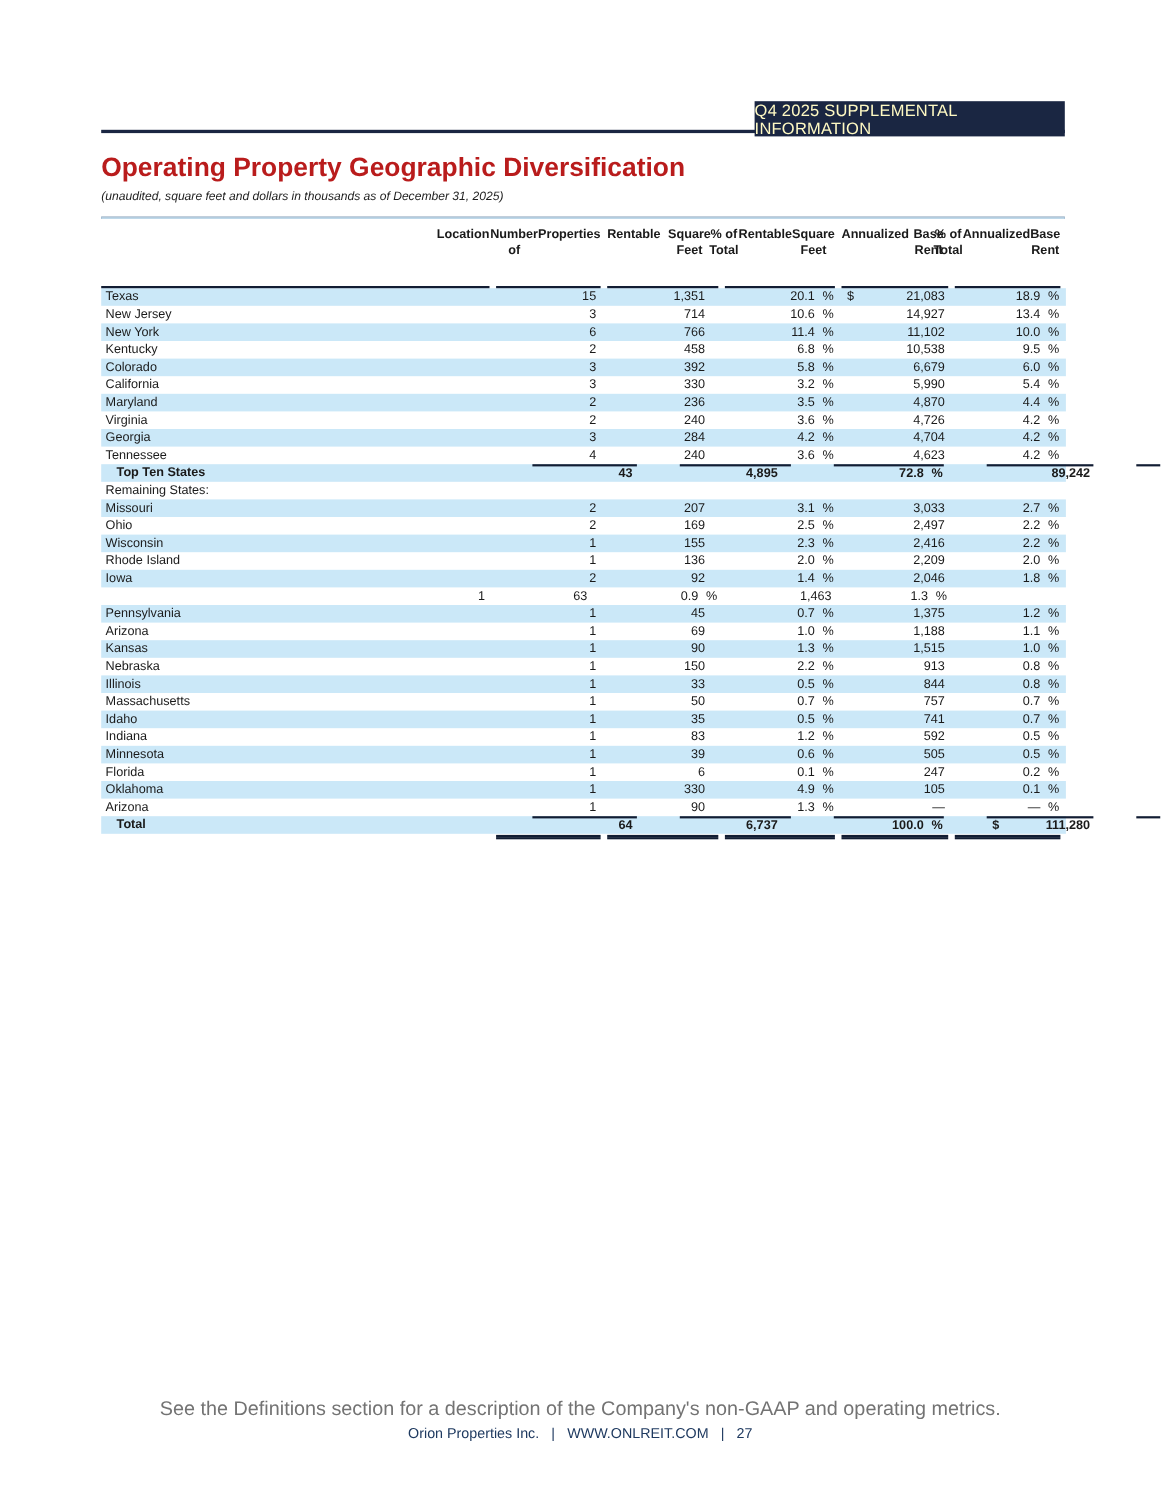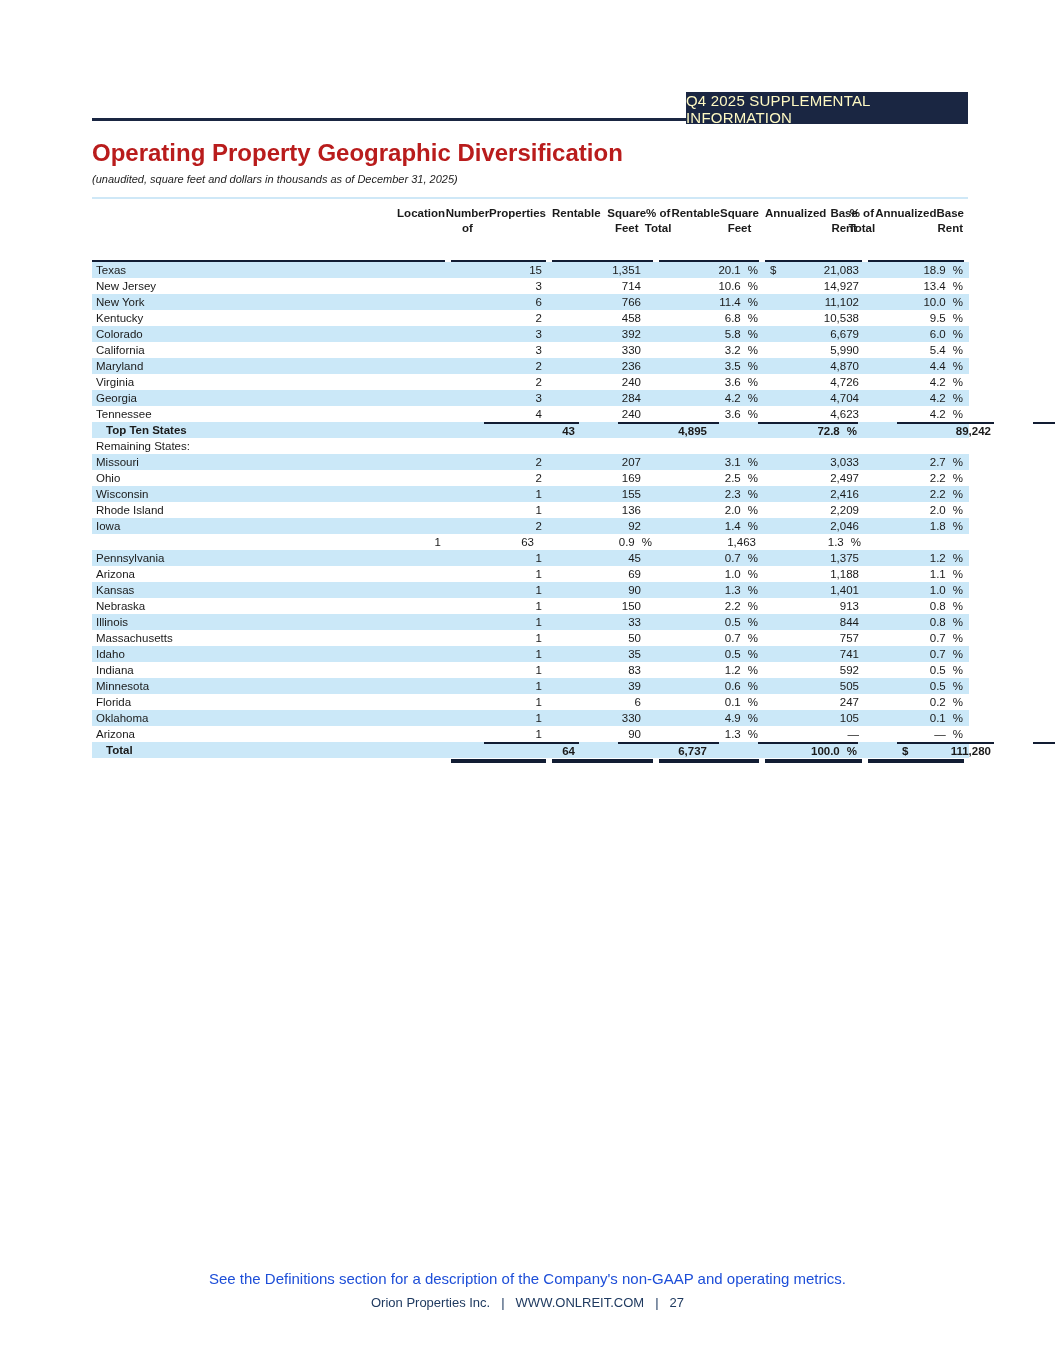--- a/index.html
+++ b/index.html
@@ -44,21 +44,21 @@
   .c-pct { display:flex; align-items:center; justify-content:flex-end; padding-right:1px; }
   .c-pct .sym { margin-left:7px; }
   .c-rent { display:flex; align-items:center; justify-content:space-between; padding-left:5px; padding-right:3px; }
   .c-rent .val { margin-left:auto; }
   .trow.ruletop .rt { border-top:2.5px solid #121d33; }
   .dblrow { height:9px; align-items:start; }
   .dbl { margin-top:1px; height:3px; border-top:2px solid #121d33; border-bottom:2px solid #121d33; }
   
   .footnote {
     position:absolute; left:0; top:1270px; width:100%; text-align:center;
-    font-size:15px; color:#1d4ed8;
+    font-size:18px; color:#737373;
   }
   .footline {
     position:absolute; left:0; top:1295px; width:100%; text-align:center;
     font-size:13px; color:#1f3a60;
   }
   .footline .sep { padding:0 11px; color:#1f3a60; }
 </style>
 </head>
 <body>
 
@@ -439,21 +439,21 @@
         <div class="grid trow shaded">
           <div class="c-loc">Kansas</div>
           <div class="c-num c-props rt">1</div>
           <div class="c-num c-sqft rt">90</div>
           <div class="c-pct rt">
             <span>1.3</span>
             <span class="sym">%</span>
           </div>
           <div class="c-rent rt">
             <span class="cur"></span>
-            <span class="val">1,401</span>
+            <span class="val">1,515</span>
           </div>
           <div class="c-pct rt">
             <span>1.0</span>
             <span class="sym">%</span>
           </div>
         </div>
         <div class="grid trow">
           <div class="c-loc">Nebraska</div>
           <div class="c-num c-props rt">1</div>
           <div class="c-num c-sqft rt">150</div>

